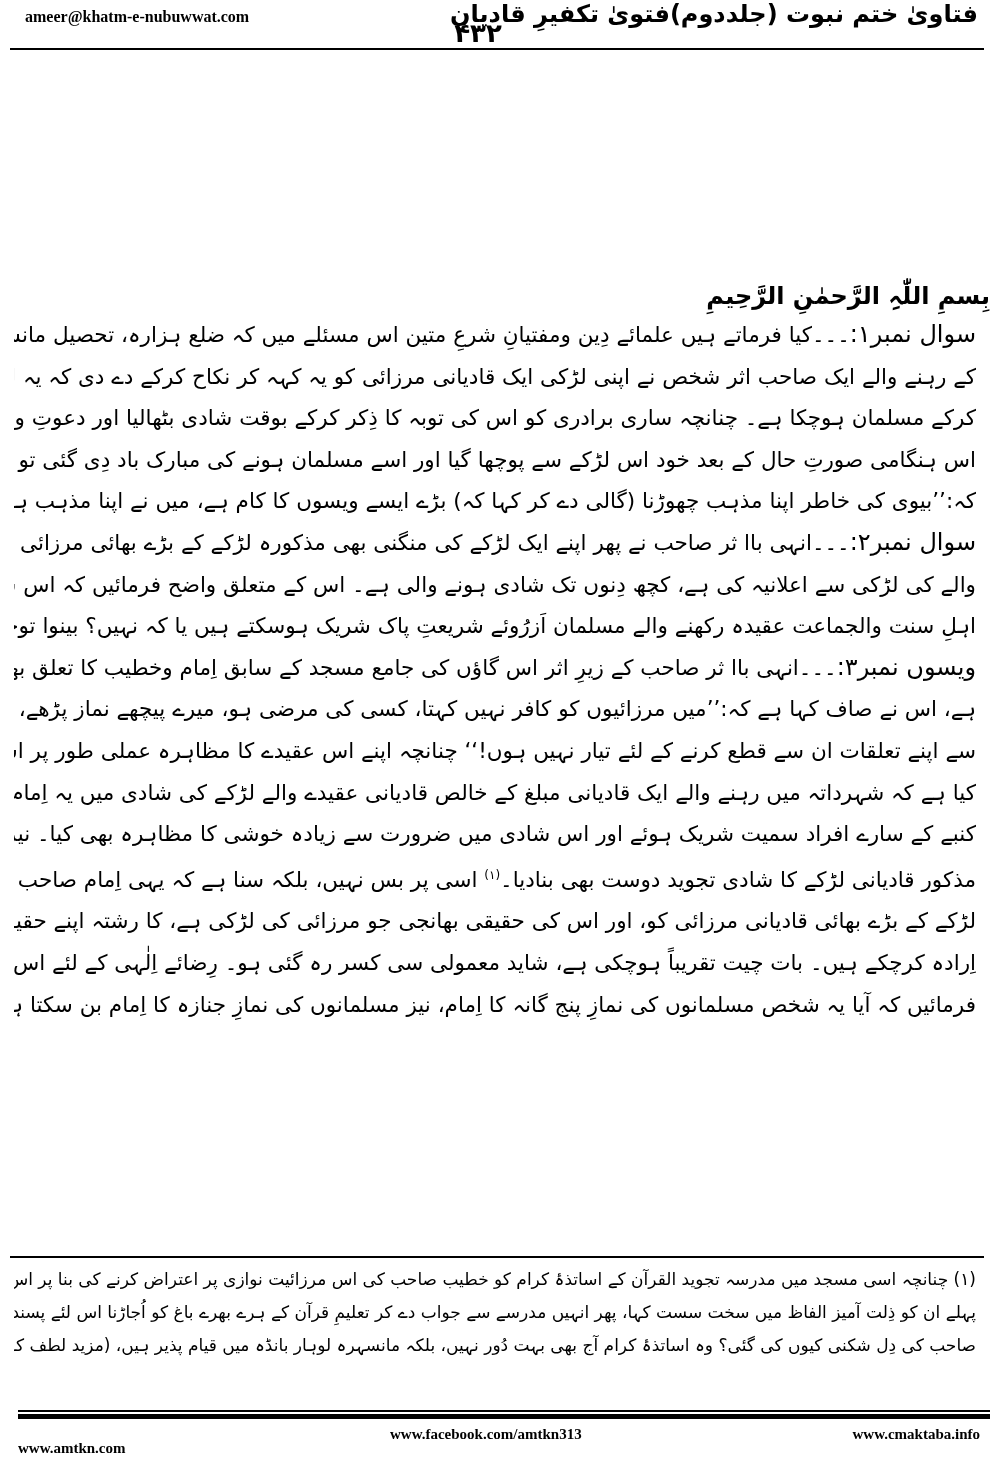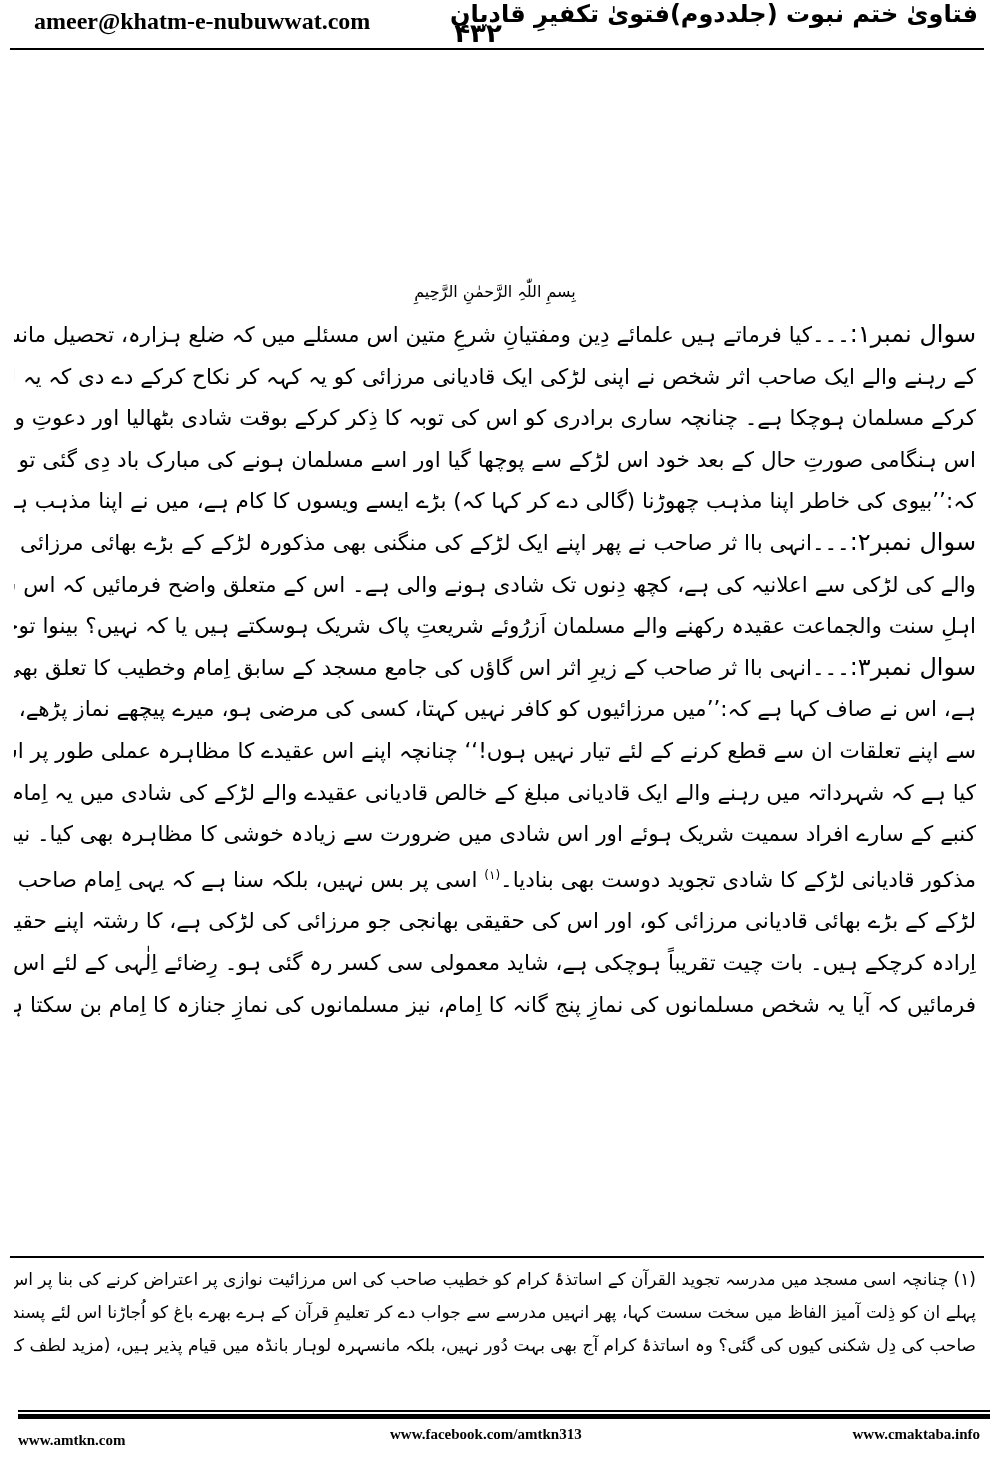--- a/index.html
+++ b/index.html
@@ -5,37 +5,37 @@
   html, body { margin: 0; padding: 0; background: #ffffff; }
   body {
     width: 990px; height: 1460px; position: relative; overflow: hidden;
     color: #000000;
     font-family: "DejaVu Sans", sans-serif;
   }
   .header {
     position: absolute; left: 18px; right: 12px; top: 0; height: 48px;
   }
   .header .email {
-    position: absolute; left: 16px; top: 8px;
-    font-family: "Liberation Serif", serif; font-weight: bold; font-size: 24px;
+    position: absolute; left: 7px; top: 8px;
+    font-family: "Liberation Serif", serif; font-weight: bold; font-size: 16px;
   }
   .header .pageno {
     position: absolute; left: 380px; width: 160px; top: 18px; text-align: center;
     font-size: 26px; font-weight: bold; direction: rtl;
   }
   .header .title {
     position: absolute; right: 0; top: 0;
     font-size: 24px; direction: rtl; font-weight: bold;
   }
   .header-rule {
     position: absolute; left: 10px; right: 6px; top: 48px; height: 2px; background: #000;
   }
   .bismillah {
-    position: absolute; left: 0; right: 0; top: 282px; text-align: center;
-    font-size: 16px; direction: rtl; font-weight: normal;
+    position: absolute; left: 0; right: 0; top: 282px; 
+    font-size: 24px; direction: rtl; font-weight: bold;
   }
   .body-text {
     position: absolute; left: 14px; right: 14px; top: 314px;
     direction: rtl; text-align: justify;
     font-size: 21.5px; line-height: 41.6px;
     font-family: "DejaVu Sans", sans-serif;
   }
   .line { display: block; white-space: nowrap; overflow: hidden; text-align: justify; text-align-last: justify; }
   .line.last { text-align-last: right; }
   .q-label { font-weight: normal; font-size: 24px; }
@@ -46,21 +46,21 @@
   .footnotes {
     position: absolute; left: 14px; right: 14px; top: 1263px;
     direction: rtl; font-size: 17px; line-height: 33px;
   }
   .footer-rule-thin { position: absolute; left: 18px; right: 0; top: 1410px; height: 1.5px; background: #000; }
   .footer-rule-thick { position: absolute; left: 18px; right: 0; top: 1414px; height: 5px; background: #000; }
   .footer {
     position: absolute; left: 18px; right: 10px; top: 1424px; height: 24px;
     font-family: "Liberation Serif", serif; font-weight: bold; font-size: 15px;
   }
-  .footer .f-left { position: absolute; left: 0; top: 8px; text-align: center; }
+  .footer .f-left { position: absolute; left: 0; top: 16px; text-align: center; }
   .footer .f-center { position: absolute; left: 372px; top: 2px; }
   .footer .f-right { position: absolute; right: 0; top: 2px; }
 </style>
 </head>
 <body>
 
 <div class="header">
   <span class="email">ameer@khatm-e-nubuwwat.com</span>
   <span class="pageno">۴۳۲</span>
   <span class="title">فتاویٰ ختم نبوت (جلددوم)فتویٰ تکفیرِ قادیان</span>
@@ -71,21 +71,21 @@
 
 <div class="body-text" id="body-text">
     <span class="line"><span class="q-label">سوال نمبر۱:</span><span>۔۔۔کیا فرماتے ہیں علمائے دِین ومفتیانِ شرعِ متین اس مسئلے میں کہ ضلع ہزارہ، تحصیل مانسہرہ میں ایک گاؤں</span></span>
     <span class="line"><span>کے رہنے والے ایک صاحب اثر شخص نے اپنی لڑکی ایک قادیانی مرزائی کو یہ کہہ کر نکاح کرکے دے دی کہ یہ لڑکا مرزائیت سے توبہ</span></span>
     <span class="line"><span>کرکے مسلمان ہوچکا ہے۔ چنانچہ ساری برادری کو اس کی توبہ کا ذِکر کرکے بوقت شادی بٹھالیا اور دعوتِ ولیمہ میں بھی شریک کرلیا۔</span></span>
     <span class="line"><span>اس ہنگامی صورتِ حال کے بعد خود اس لڑکے سے پوچھا گیا اور اسے مسلمان ہونے کی مبارک باد دِی گئی تو اس نے غصّے میں آکر کہا</span></span>
     <span class="line"><span>کہ:’’بیوی کی خاطر اپنا مذہب چھوڑنا (گالی دے کر کہا کہ) بڑے ایسے ویسوں کا کام ہے، میں نے اپنا مذہب ہرگز نہیں چھوڑا!‘‘</span></span>
     <span class="line"><span class="q-label">سوال نمبر۲:</span><span>۔۔۔انہی باا ثر صاحب نے پھر اپنے ایک لڑکے کی منگنی بھی مذکورہ لڑکے کے بڑے بھائی مرزائی عقیدے</span></span>
     <span class="line"><span>والے کی لڑکی سے اعلانیہ کی ہے، کچھ دِنوں تک شادی ہونے والی ہے۔ اس کے متعلق واضح فرمائیں کہ اس شادی میں برادری کے</span></span>
     <span class="line last"><span>اہلِ سنت والجماعت عقیدہ رکھنے والے مسلمان اَزرُوئے شریعتِ پاک شریک ہوسکتے ہیں یا کہ نہیں؟ بینوا توجروا!</span></span>
-    <span class="line"><span class="q-label">سوال نمبر۳:</span><span>۔۔۔انہی باا ثر صاحب کے زیرِ اثر اس گاؤں کی جامع مسجد کے سابق اِمام وخطیب کا تعلق بھی مرزائیوں سے</span></span>
+    <span class="line"><span class="q-label">ویسوں نمبر۳:</span><span>۔۔۔انہی باا ثر صاحب کے زیرِ اثر اس گاؤں کی جامع مسجد کے سابق اِمام وخطیب کا تعلق بھی مرزائیوں سے</span></span>
     <span class="line"><span>ہے، اس نے صاف کہا ہے کہ:’’میں مرزائیوں کو کافر نہیں کہتا، کسی کی مرضی ہو، میرے پیچھے نماز پڑھے، نہ ہو، نہ پڑھے، کسی کے ڈر</span></span>
     <span class="line"><span>سے اپنے تعلقات ان سے قطع کرنے کے لئے تیار نہیں ہوں!‘‘ چنانچہ اپنے اس عقیدے کا مظاہرہ عملی طور پر اس نے اس طرح سے</span></span>
     <span class="line"><span>کیا ہے کہ شہرداتہ میں رہنے والے ایک قادیانی مبلغ کے خالص قادیانی عقیدے والے لڑکے کی شادی میں یہ اِمام صاحب مذکور اپنے</span></span>
     <span class="line"><span>کنبے کے سارے افراد سمیت شریک ہوئے اور اس شادی میں ضرورت سے زیادہ خوشی کا مظاہرہ بھی کیا۔ نیز اپنے حقیقی بھائی کو اس</span></span>
     <span class="line"><span>مذکور قادیانی لڑکے کا شادی تجوید دوست بھی بنادیا۔</span><span class="sup">(۱)</span><span> اسی پر بس نہیں، بلکہ سنا ہے کہ یہی اِمام صاحب اپنی حقیقی بھانجی کا رِشتہ اس قادیانی</span></span>
     <span class="line"><span>لڑکے کے بڑے بھائی قادیانی مرزائی کو، اور اس کی حقیقی بھانجی جو مرزائی کی لڑکی ہے، کا رشتہ اپنے حقیقی بھانجے کے لئے کرنے کا مصمم</span></span>
     <span class="line"><span>اِرادہ کرچکے ہیں۔ بات چیت تقریباً ہوچکی ہے، شاید معمولی سی کسر رہ گئی ہو۔ رِضائے اِلٰہی کے لئے اس مسئلے کو وضاحت سے بیان</span></span>
     <span class="line"><span>فرمائیں کہ آیا یہ شخص مسلمانوں کی نمازِ پنج گانہ کا اِمام، نیز مسلمانوں کی نمازِ جنازہ کا اِمام بن سکتا ہے یا نہیں؟ نیز خطبہ جمعہ ونکاح کے</span></span>
   </div>
 

